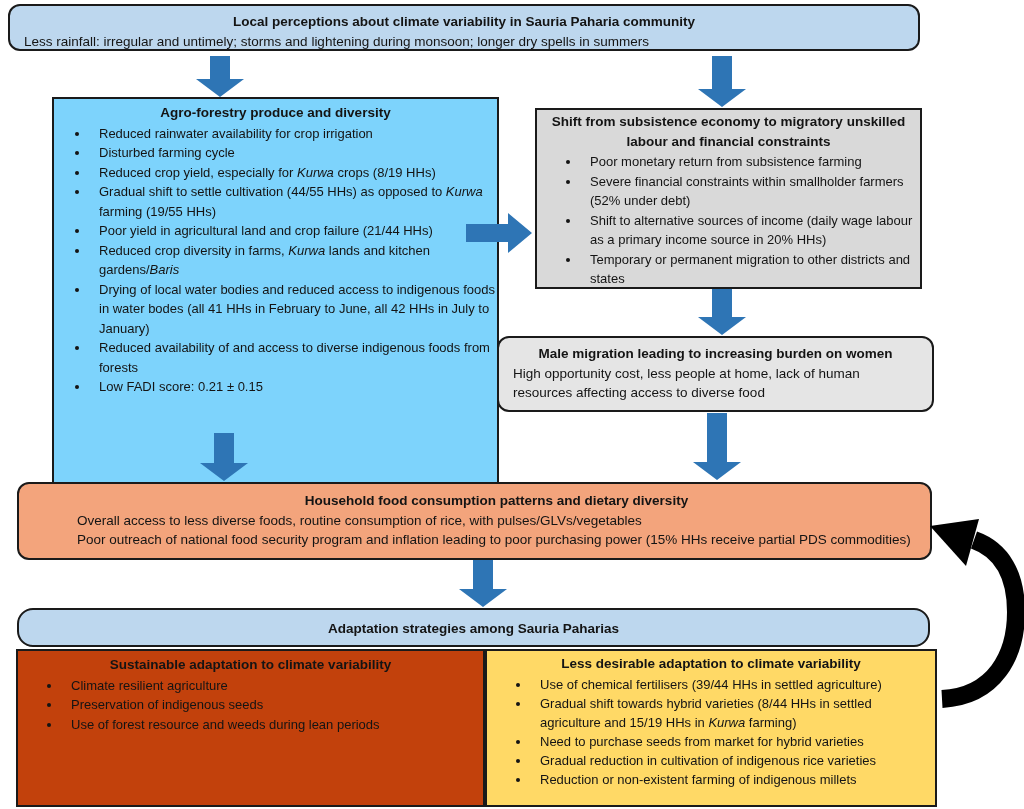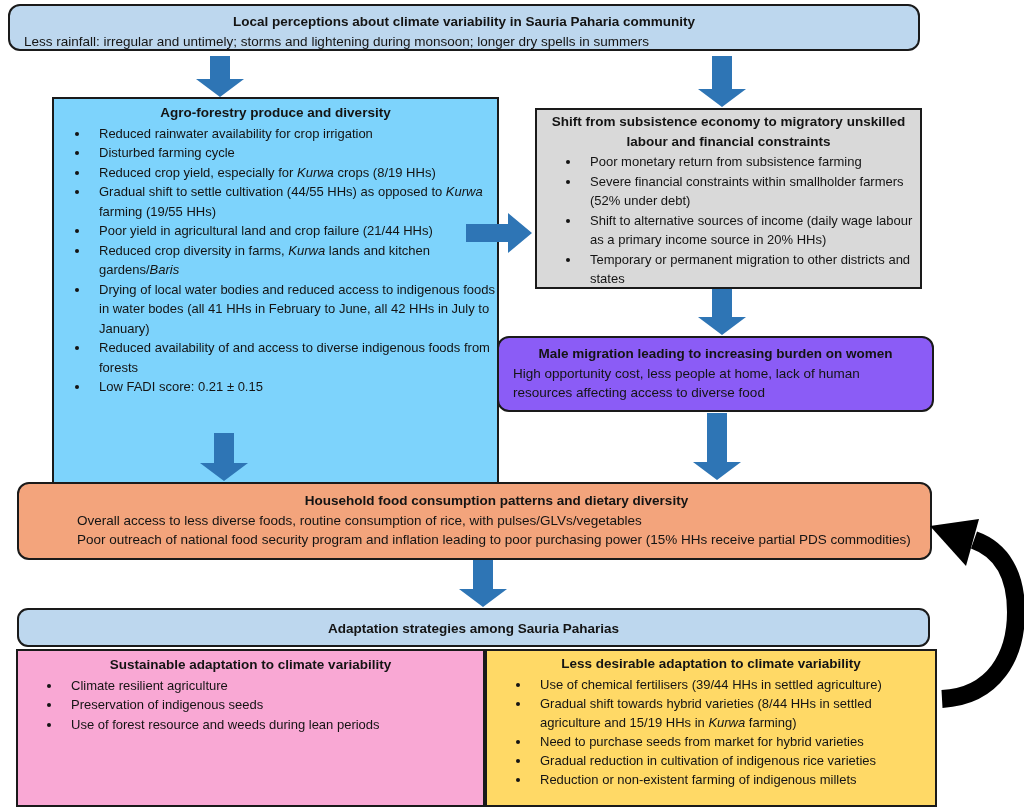--- a/index.html
+++ b/index.html
@@ -60,21 +60,21 @@
         <li><span>Severe financial constraints within smallholder farmers (52% under debt)</span></li>
         <li><span>Shift to alternative sources of income (daily wage labour as a primary income source in 20% HHs)</span></li>
         <li><span>Temporary or permanent migration to other districts and states</span></li>
       </ul>
   </div>
 
   <svg class="arrow" style="left:698px; top:289px;" width="48" height="46">
     <polygon points="14,0 34,0 34,28 48,28 24,46 0,28 14,28" stroke-width="1" fill="#2E75B5"></polygon>
   </svg>
 
-  <div class="box rounded" style="left: 497px; top: 336px; width: 437px; height: 76px; background-color: #8b5cf6;">
+  <div class="box rounded" style="left: 497px; top: 336px; width: 437px; height: 76px; background-color: #e5e5e5;">
     <div class="box-title" style="padding-top:6px">Male migration leading to increasing burden on women</div>
     <div class="box-line">High opportunity cost, less people at home, lack of human resources affecting access to diverse food</div>
   </div>
 
   <svg class="arrow" style="left:200px; top:433px;" width="48" height="48">
     <polygon points="14,0 34,0 34,30 48,30 24,48 0,30 14,30" stroke-width="1" fill="#2E75B5"></polygon>
   </svg>
 
   <svg class="arrow" style="left:693px; top:413px;" width="48" height="67">
     <polygon points="14,0 34,0 34,49 48,49 24,67 0,49 14,49" stroke-width="1" fill="#2E75B5"></polygon>
@@ -83,25 +83,25 @@
   <div class="box rounded" style="left: 17px; top: 482px; width: 915px; height: 78px; background-color: rgb(243, 164, 124); padding-left: 44px;">
     <div class="box-title" style="padding-top:7px">Household food consumption patterns and dietary diversity</div>
     <div class="box-line">Overall access to less diverse foods, routine consumption of rice, with pulses/GLVs/vegetables</div>
     <div class="box-line">Poor outreach of national food security program and inflation leading to poor purchasing power (15% HHs receive partial PDS commodities)</div>
   </div>
 
   <svg class="arrow" style="left:459px; top:560px;" width="48" height="47">
     <polygon points="14,0 34,0 34,29 48,29 24,47 0,29 14,29" stroke-width="1" fill="#2E75B5"></polygon>
   </svg>
 
-  <div class="box rounded" style="left: 17px; top: 608px; width: 913px; height: 39px; border-radius: 11px; background-color: rgb(189, 215, 238);">
+  <div class="box rounded" style="left: 17px; top: 608px; width: 913px; height: 39px; border-radius: 16px; background-color: rgb(189, 215, 238);">
     <div class="box-title" style="padding-top:9px">Adaptation strategies among Sauria Paharias</div>
   </div>
 
-  <div class="box" style="left: 16px; top: 649px; width: 469px; height: 158px; background-color: #f9a8d4;">
+  <div class="box" style="left: 16px; top: 649px; width: 469px; height: 158px; background-color: #c2410c;">
     <div class="box-title">Sustainable adaptation to climate variability</div>
     <ul class="bullets">
         <li><span>Climate resilient agriculture</span></li>
         <li><span>Preservation of indigenous seeds</span></li>
         <li><span>Use of forest resource and weeds during lean periods</span></li>
       </ul>
   </div>
 
   <div class="box" style="left: 485px; top: 649px; width: 452px; height: 158px; background-color: rgb(255, 217, 102);">
     <div class="box-title" style="padding-top:3px">Less desirable adaptation to climate variability</div>

